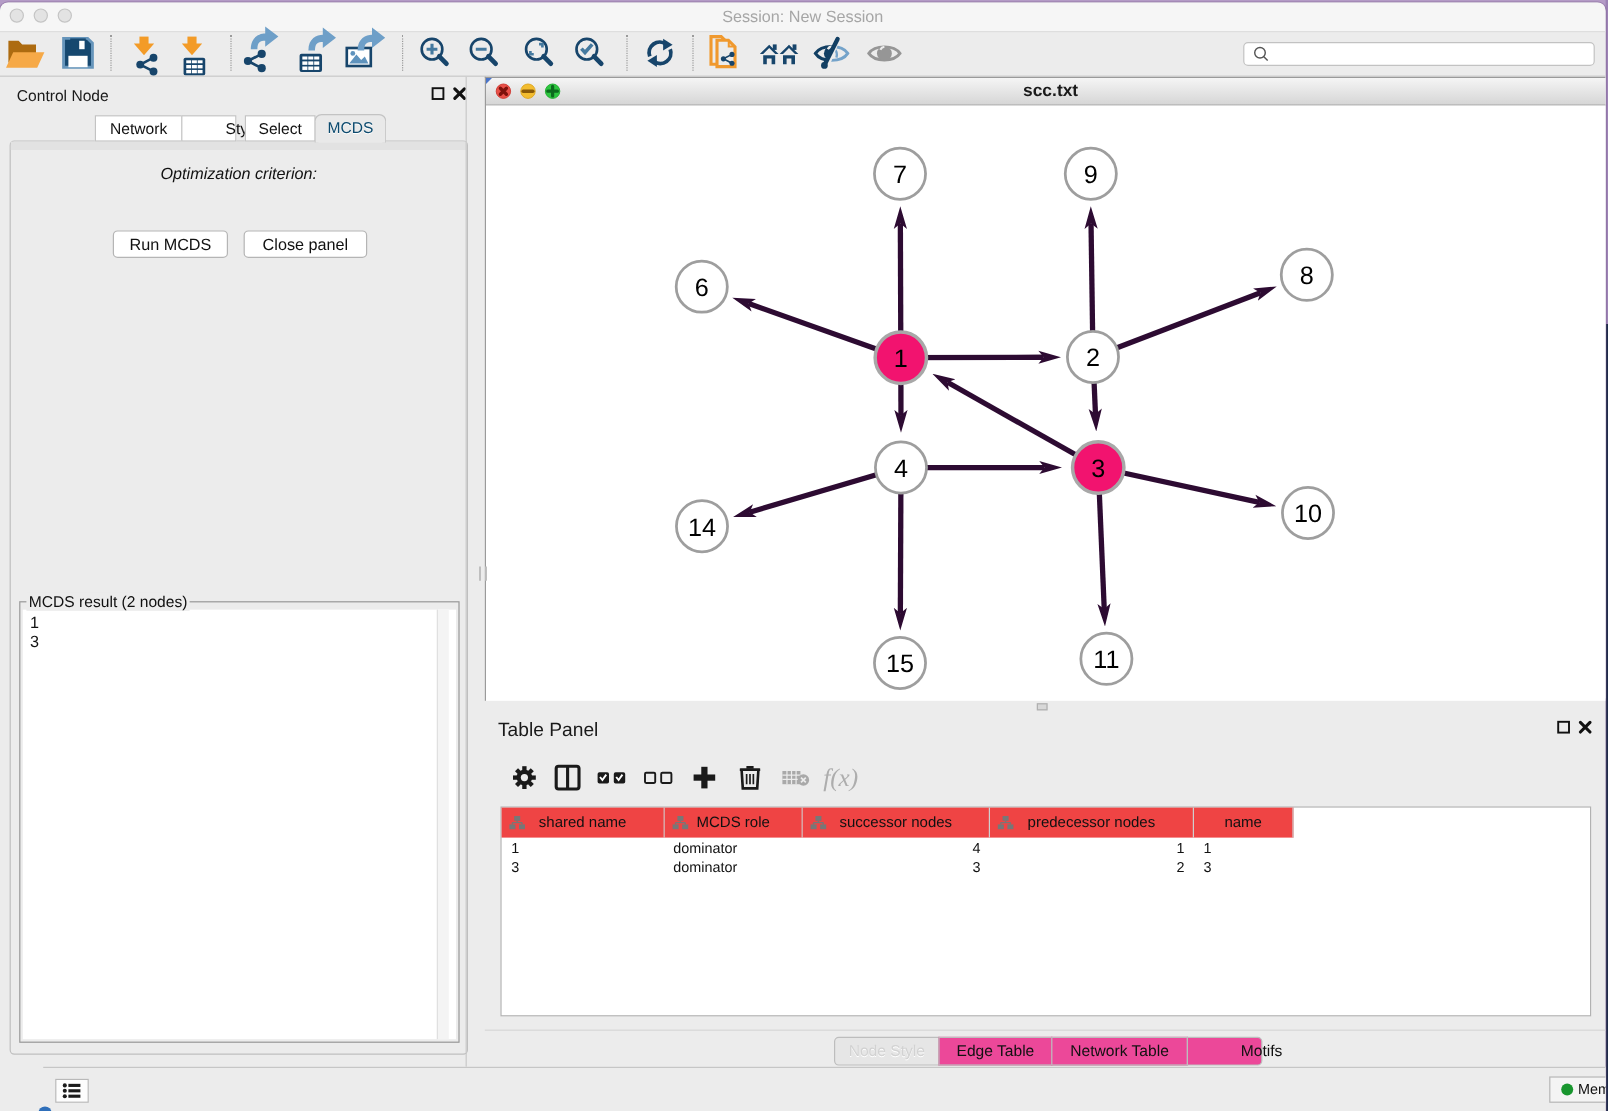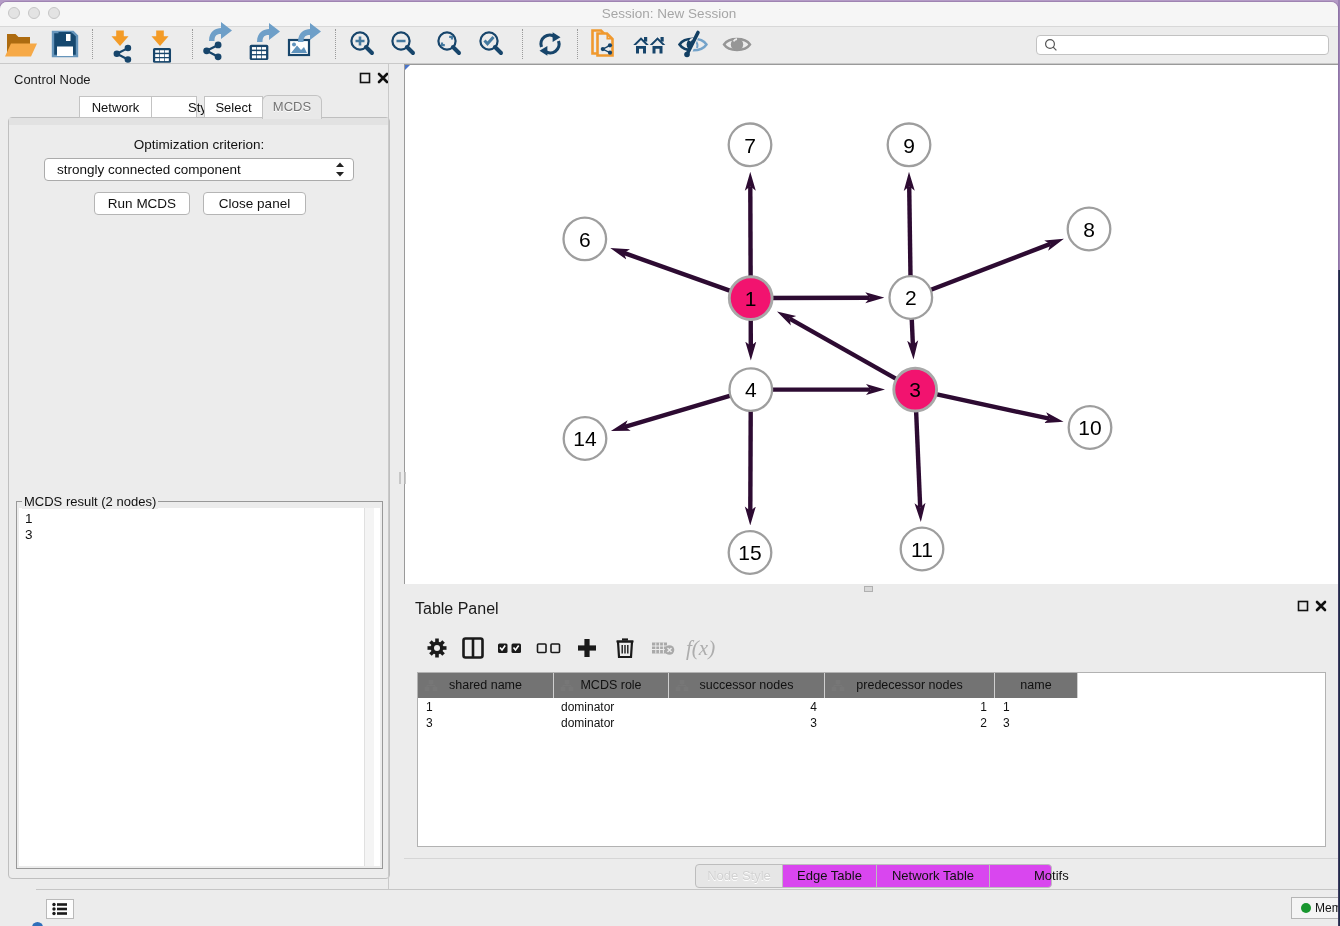--- a/index.html
+++ b/index.html
@@ -10,42 +10,42 @@
   #win{position:absolute;left:0;top:2px;width:1338px;height:924px;background:#ececec;border-radius:7px 7px 0 0;overflow:hidden;box-shadow:0 0 0 1px rgba(120,90,140,0.35);}
   #titlebar{position:absolute;left:0;top:0;width:1338px;height:24px;background:#f6f6f6;border-bottom:1px solid #d8d8d8;}
   .macbtn{position:absolute;top:5px;width:10px;height:10px;border-radius:50%;background:#e3e3e3;border:1px solid #c5c5c5;}
   #sessiontitle{position:absolute;top:4px;left:0;width:1338px;text-align:center;font-size:13.5px;color:#a6a6a6;}
   #toolbar{position:absolute;left:0;top:25px;width:1338px;height:36px;background:#ececec;border-bottom:1px solid #c9c9c9;}
   .tsep{position:absolute;top:2px;height:30px;width:0;border-left:1px dotted #9a9a9a;}
   #searchbox{position:absolute;left:1036px;top:8px;width:291px;height:18px;background:#fff;border:1px solid #c2c2c2;border-radius:4px;}
   
   #cp-title{position:absolute;left:14px;top:70px;font-size:13px;color:#1a1a1a;}
   .tab{position:absolute;top:94px;height:22px;background:#fff;border:1px solid #c3c3c3;box-sizing:border-box;text-align:center;font-size:13px;color:#111;line-height:21px;}
-  #tab-mcds{top:93px;height:24px;background:#e9e9e9;border-radius:6px 6px 0 0;color:#737373;text-shadow:0 1px 0 #ffffff;border-bottom:none;}
+  #tab-mcds{top:93px;height:24px;background:#e9e9e9;border-radius:6px 6px 0 0;color:#0c4a6e;text-shadow:0 1px 0 #ffffff;border-bottom:none;}
   #cp-box{position:absolute;left:8px;top:115px;width:382px;height:762px;background:#ececec;border:1px solid #bfbfbf;border-radius:4px;box-sizing:border-box;}
   #cp-band{position:absolute;left:9px;top:116px;width:380px;height:7px;background:#e2e2e2;}
-  #optlabel{position:absolute;left:8px;top:135px;width:382px;text-align:center;font-size:13.5px;color:#111;}
+  #optlabel{position:absolute;left:8px;top:135px;width:382px;text-align:center;font-size:13.5px;color:#111;font-style:italic;}
   #combo{position:absolute;left:44px;top:156px;width:310px;height:23px;background:#fff;border:1px solid #ababab;border-radius:4px;box-sizing:border-box;font-size:13.5px;color:#111;line-height:21px;padding-left:12px;}
   .btn{position:absolute;top:190px;height:23px;background:#fff;border:1px solid #b5b5b5;border-radius:4px;box-sizing:border-box;font-size:13.5px;color:#111;text-align:center;line-height:21px;}
   #fieldset{position:absolute;left:16px;top:499px;width:367px;height:368px;border:1px solid #989898;box-sizing:border-box;}
   #fieldlegend{position:absolute;left:22px;top:492px;background:#ececec;font-size:13px;color:#111;padding:0 2px;}
   #fieldwhite{position:absolute;left:19px;top:506px;width:361px;height:358px;background:#fff;}
   #fieldscroll{position:absolute;left:364px;top:506px;width:9px;height:358px;background:#f4f4f4;border-left:1px solid #e0e0e0;}
   #fieldtext{position:absolute;left:25px;top:509px;font-size:13.5px;color:#111;line-height:16px;}
   
   #netwin{position:absolute;left:404px;top:62px;width:934px;height:520px;border-left:1px solid #9a9a9a;border-top:1px solid #9a9a9a;box-sizing:border-box;background:#fff;}
   #nettitle{position:absolute;left:0;top:0;width:933px;height:22px;background:linear-gradient(#f5f5f5,#d6d6d6);border-bottom:1px solid #9e9e9e;}
   #netname{position:absolute;left:4px;top:3px;width:933px;text-align:center;font-size:14.5px;font-weight:bold;color:#1a1a1a;}
   #netcanvas{position:absolute;left:0;top:23px;width:933px;height:494px;background:#fff;}
   
   #tp-title{position:absolute;left:415px;top:598px;font-size:16px;color:#1a1a1a;}
   #tablebox{position:absolute;left:417px;top:670px;width:909px;height:175px;background:#fff;border:1px solid #b2b2b2;box-sizing:border-box;}
-  .th{position:absolute;top:0;height:25px;background:#737373;border-right:1px solid #cfcfcf;box-sizing:border-box;font-size:12.5px;color:#111;text-align:center;line-height:25px;}
+  .th{position:absolute;top:0;height:25px;background:#ef4444;border-right:1px solid #cfcfcf;box-sizing:border-box;font-size:12.5px;color:#111;text-align:center;line-height:25px;}
   .td{position:absolute;font-size:12px;color:#111;height:16px;line-height:16px;}
-  .btab{position:absolute;top:862px;height:24px;background:#d946ef;border:1px solid #bdbdbd;box-sizing:border-box;font-size:13px;color:#111;text-align:center;line-height:22px;}
+  .btab{position:absolute;top:862px;height:24px;background:#ec4899;border:1px solid #bdbdbd;box-sizing:border-box;font-size:13px;color:#111;text-align:center;line-height:22px;}
   
   #statusbar{position:absolute;left:0;top:887px;width:1338px;height:37px;background:#ececec;border-top:1px solid #c6c6c6;margin-left:36px;}
   #listbtn{position:absolute;left:10px;top:9px;width:28px;height:20px;background:#fdfdfd;border:1px solid #b9b9b9;box-sizing:border-box;}
   #membtn{position:absolute;left:1255px;top:7px;width:73px;height:22px;background:#f4f4f4;border:1px solid #b5b5b5;box-sizing:border-box;font-size:12px;color:#111;}
 </style>
 </head>
 <body>
 <div id="app">
   <div id="rstrip-t"></div>
   <div id="rstrip-b"></div>
@@ -221,33 +221,40 @@
       <rect x="1.5" y="1.5" width="9" height="9" fill="none" stroke="#111" stroke-width="1.6"></rect>
       <path d="M20,2 L28,10 M28,2 L20,10" stroke="#111" stroke-width="2.6" stroke-linecap="round"></path>
     </svg>
     <div id="cp-box"></div>
     <div id="cp-band"></div>
     <div class="tab" style="left:79px;width:73px;">Network</div>
     <div class="tab" style="left:151px;width:46px;padding-left:36px;">Style</div>
     <div class="tab" style="left:204px;width:59px;">Select</div>
     <div class="tab" id="tab-mcds" style="left:262px;width:60px;">MCDS</div>
     <div id="optlabel">Optimization criterion:</div>
-    <div id="combo">strongly connected component<svg width="12" height="17" viewBox="0 0 12 17" style="position:absolute;right:7px;top:2px;">
-          <path d="M2,6 L6,1.5 L10,6 Z" fill="#222"></path>
-          <path d="M2,11 L6,15.5 L10,11 Z" fill="#222"></path>
-        </svg></div>
     <div class="btn" style="left:94px;width:96px;">Run MCDS</div>
     <div class="btn" style="left:203px;width:103px;">Close panel</div>
     <div id="fieldwhite"></div>
     <div id="fieldscroll"></div>
     <div id="fieldset"></div>
     <div id="fieldlegend">MCDS result (2 nodes)</div>
     <div id="fieldtext">1<br>3</div>
 
     <div id="netwin">
+      <div id="nettitle">
+        <svg width="80" height="22" viewBox="0 0 80 22" style="position:absolute;left:0;top:0;">
+          <circle cx="14.5" cy="11" r="6" fill="#e95048" stroke="#cf3d35" stroke-width="0.8"></circle>
+          <path d="M12,8.5 L17,13.5 M17,8.5 L12,13.5" stroke="#7e120c" stroke-width="2.8" stroke-linecap="round"></path>
+          <circle cx="35" cy="11" r="6" fill="#f3bd30" stroke="#dda621" stroke-width="0.8"></circle>
+          <path d="M31,11 L39,11" stroke="#8a5a08" stroke-width="2.9" stroke-linecap="round"></path>
+          <circle cx="55.5" cy="11" r="6" fill="#2dc63f" stroke="#23ad31" stroke-width="0.8"></circle>
+          <path d="M51.5,11 L59.5,11 M55.5,7 L55.5,15" stroke="#0c6b1e" stroke-width="2.7" stroke-linecap="round"></path>
+        </svg>
+        <div id="netname">scc.txt</div>
+      </div>
       <div id="netcanvas">
         <svg width="933" height="494" viewBox="0 0 933 494" style="display:block;">
           <defs>
             <marker id="arr" viewBox="0 0 19 13" refX="4.5" refY="6.5" markerWidth="19" markerHeight="13" markerUnits="userSpaceOnUse" orient="auto">
               <path d="M0,1 L19,6.5 L0,12 L4.5,6.5 Z" fill="#2d0b32"></path>
             </marker>
           </defs>
           <g stroke="#2d0b32" stroke-width="4.4">
             <line x1="345.7" y1="210.1" x2="345.3" y2="98.3" marker-end="url(#arr)"></line>
             <line x1="345.7" y1="210.1" x2="218.9" y2="164.9" marker-end="url(#arr)"></line>

